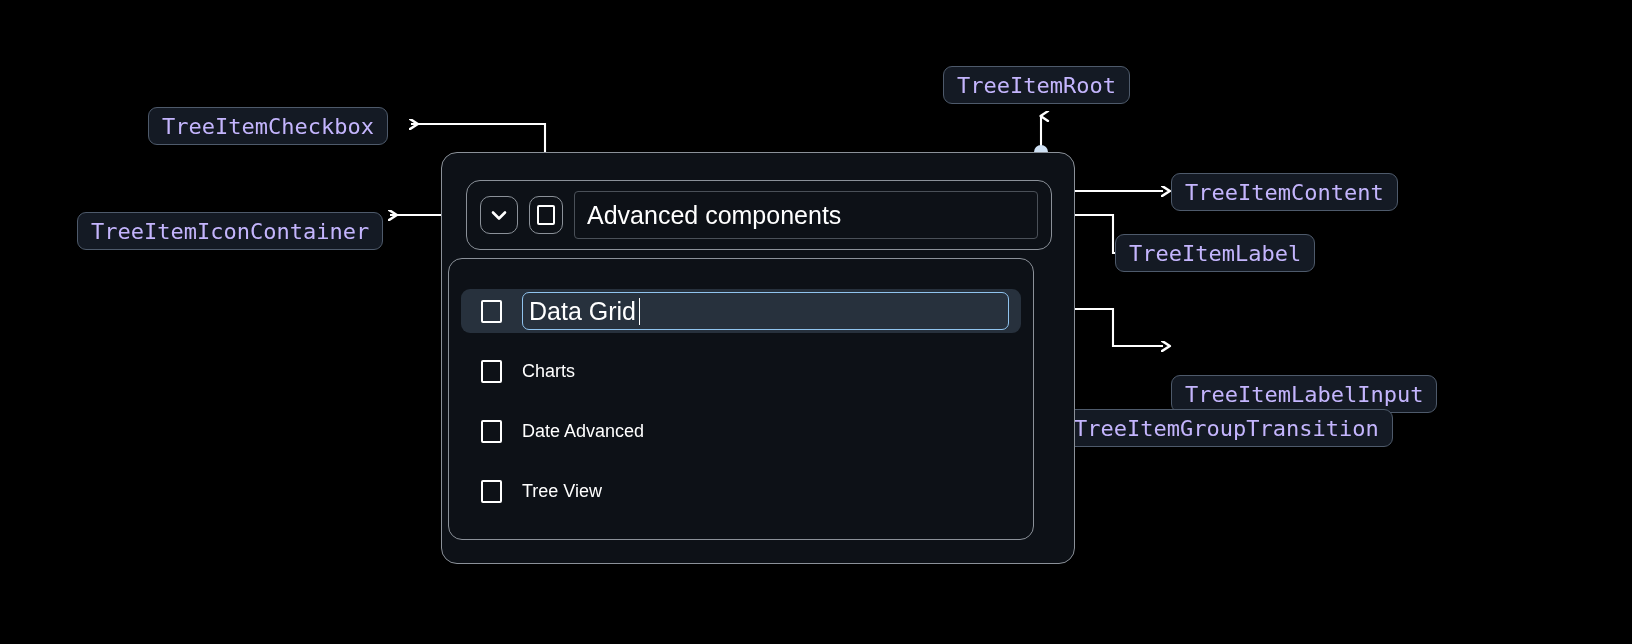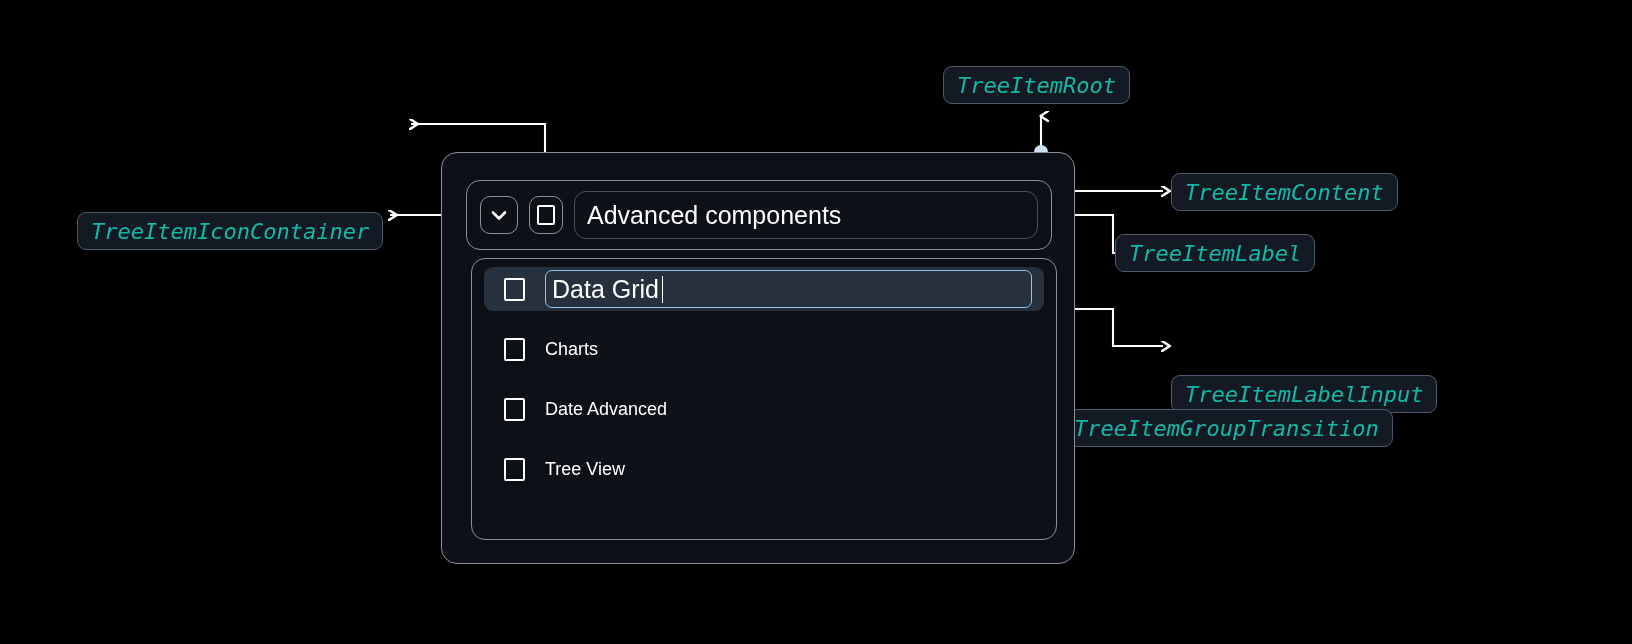--- a/index.html
+++ b/index.html
@@ -19,28 +19,27 @@
   
   .badge {
     position: absolute;
     box-sizing: border-box;
     display: flex;
     align-items: center;
     justify-content: center;
     background: #141a24;
     border: 1px solid #4e5a6b;
     border-radius: 9px;
-    color: #14b8a6;
+    color: #c4b5fd;
     font-family: "DejaVu Sans Mono", "Liberation Mono", monospace;
     font-size: 22px;
     letter-spacing: 0px;
     white-space: nowrap;
     padding: 0 13px;
     height: 38px;
-    font-style: italic;
   }
 
   
   #wires {
     position: absolute;
     left: 0; top: 0;
     width: 1632px;
     height: 644px;
     pointer-events: none;
   }
@@ -101,40 +100,40 @@
     box-sizing: border-box;
     border: 2.6px solid #ffffff;
     border-radius: 2px;
     background: transparent;
   }
   .tree-label {
     flex: 1 1 auto;
     box-sizing: border-box;
     height: 48px;
     border: 1.2px solid #4a5058;
-    border-radius: 12px;
+    border-radius: 4px;
     display: flex;
     align-items: center;
     padding: 0 12px;
     color: #ffffff;
     font-size: 25px;
     font-family: "Liberation Sans", sans-serif;
   }
 
   .group-transition {
     position: absolute;
-    left: 471px;
+    left: 448px;
     top: 258px;
     width: 586px;
     height: 282px;
     box-sizing: border-box;
     background: #0d1117;
     border: 1.3px solid #8b9199;
     border-radius: 14px;
-    padding-top: 8px;
+    padding-top: 30px;
   }
   .tree-item-row {
     display: flex;
     align-items: center;
     height: 44px;
     margin: 0 12px 16px 12px;
     padding-left: 20px;
     gap: 20px;
     border-radius: 9px;
   }
@@ -214,20 +213,23 @@
       <circle cx="545" cy="196" r="7"></circle>
       <circle cx="494" cy="215" r="7"></circle>
       <circle cx="1041" cy="152" r="7"></circle>
       <circle cx="1053" cy="191" r="7"></circle>
       <circle cx="1041" cy="215" r="7"></circle>
       <circle cx="1041" cy="309" r="7"></circle>
       <circle cx="1053" cy="428" r="7"></circle>
     </g>
   </svg>
 
+  <div class="badge" style="left:148px; top:107px;">
+    <span>TreeItemCheckbox</span>
+  </div>
 
   <div class="badge" style="left:77px; top:212px;">
     <span>TreeItemIconContainer</span>
   </div>
 
   <div class="badge" style="left:943px; top:66px;">
     <span>TreeItemRoot</span>
   </div>
 
   <div class="badge" style="left:1171px; top:173px;">

